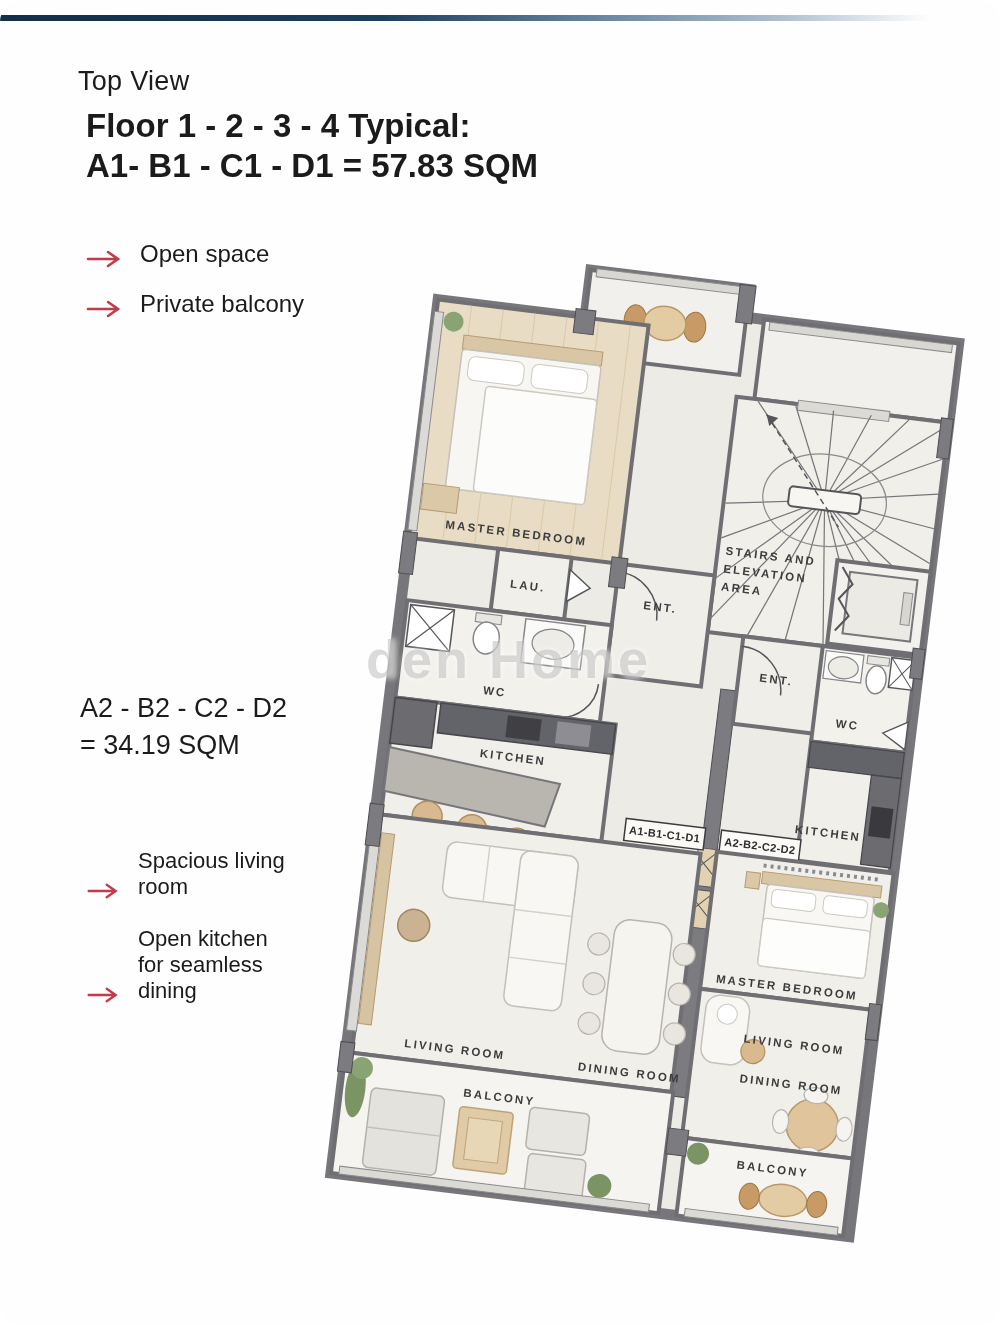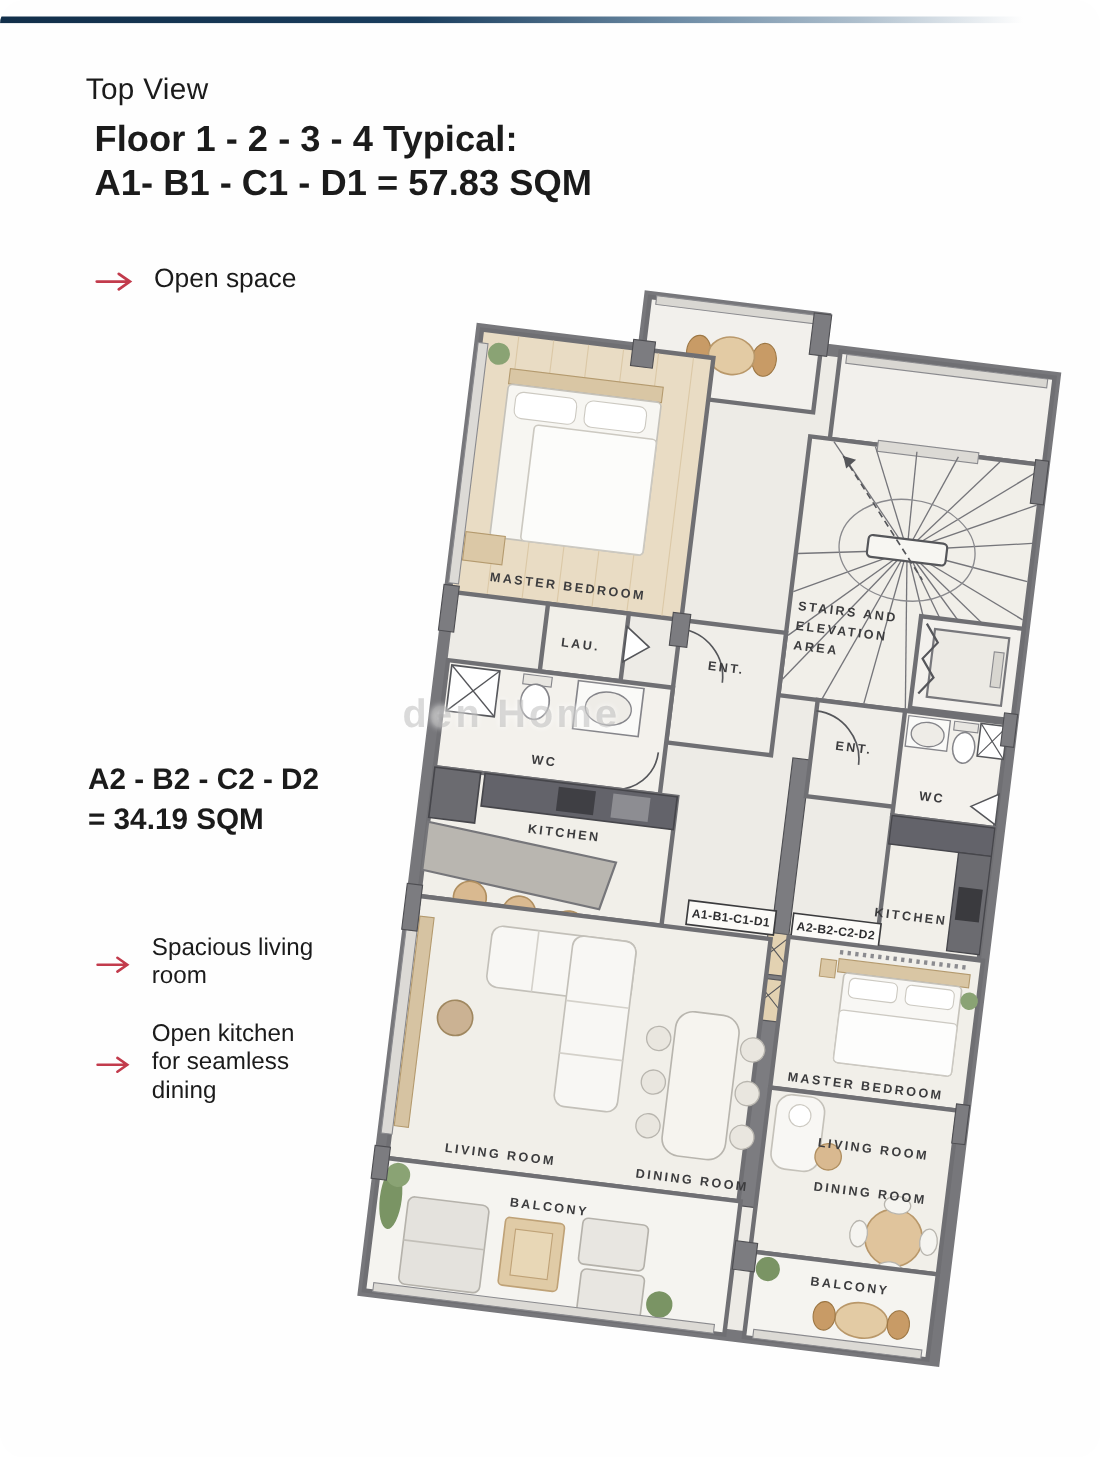--- a/index.html
+++ b/index.html
@@ -2,26 +2,26 @@
 <html><head>
 <meta charset="utf-8">
 <style>
   html,body{margin:0;padding:0;background:#ffffff;font-family:"Liberation Sans",sans-serif;color:#1b1b1b;}
   .page{position:relative;width:1000px;height:1325px;background:#fefefe;overflow:hidden;border-radius:22px;}
   .topbar{position:absolute;top:15px;left:0;width:100%;height:6px;
           background:linear-gradient(90deg,#122f4a 0%,#1a3e5e 38%,#577varying 0,#6f8da6 62%,#aebfcd 78%,rgba(255,255,255,0) 93%);}
   .topbar{background:linear-gradient(90deg,#122f4a 0%,#1a3e5e 38%,#6f8da6 62%,#aebfcd 78%,rgba(255,255,255,0) 93%);}
   .title{position:absolute;left:78px;top:66px;font-size:27px;font-weight:400;letter-spacing:.3px;}
   .heading{position:absolute;left:86px;top:106px;font-size:33px;font-weight:700;line-height:40px;white-space:pre-line;}
-  .h2{position:absolute;left:80px;top:690px;font-size:27px;font-weight:700;line-height:37px;white-space:pre-line;}
-  .feat{position:absolute;display:flex;gap:16px;align-items:center;}
+  .h2{position:absolute;left:80px;top:690px;font-size:27px;font-weight:400;line-height:37px;white-space:pre-line;}
+  .feat{position:absolute;display:flex;gap:16px;align-items:flex-end;}
   .feat .txt{font-size:24px;line-height:31px;white-space:pre-line;}
   .feat-sm .txt{font-size:22px;line-height:26px;}
   .arrow{flex:0 0 auto;margin-top:5px;}
-  .watermark{position:absolute;left:366px;top:628px;font-size:36px;font-weight:700;
+  .watermark{position:absolute;left:366px;top:628px;font-size:54px;font-weight:700;
              color:rgba(170,170,170,.42);letter-spacing:3px;z-index:6;text-shadow:0 0 6px rgba(255,255,255,.8);}
   .plan{position:absolute;left:312px;top:238px;z-index:2;}
   svg text{font-family:"Liberation Sans",sans-serif;}
   .rl{font-weight:700;fill:#3c3c3e;letter-spacing:2.2px;font-size:11.5px;text-anchor:middle;}
   .rl-s{text-anchor:start;}
   .ub{font-weight:700;fill:#2e2e30;font-size:11px;text-anchor:middle;letter-spacing:.4px;}
 </style>
 </head>
 <body>
 
@@ -34,20 +34,26 @@
   <div class="heading">Floor 1 - 2 - 3 - 4 Typical:
 A1- B1 - C1 - D1 = 57.83 SQM</div>
 
   <div class="feat" style="left:86px;top:238px">
     <svg class="arrow" width="38" height="20" viewBox="0 0 38 20">
       <path d="M2 10 H30 M22 3 L32 10 L22 17" stroke="#c23b4c" stroke-width="2.6" fill="none" stroke-linecap="round"></path>
     </svg>
     <div class="txt">Open space</div>
   </div>
 
+  <div class="feat" style="left:86px;top:288px">
+    <svg class="arrow" width="38" height="20" viewBox="0 0 38 20">
+      <path d="M2 10 H30 M22 3 L32 10 L22 17" stroke="#c23b4c" stroke-width="2.6" fill="none" stroke-linecap="round"></path>
+    </svg>
+    <div class="txt">Private balcony</div>
+  </div>
 
   <div class="h2">A2 - B2 - C2 - D2
 = 34.19 SQM</div>
 
   <div class="feat feat-sm" style="left:86px;top:848px">
     <svg class="arrow" width="36" height="18" viewBox="0 0 38 20">
       <path d="M2 10 H30 M22 3 L32 10 L22 17" stroke="#c23b4c" stroke-width="2.6" fill="none" stroke-linecap="round"></path>
     </svg>
     <div class="txt">Spacious living
 room</div>

